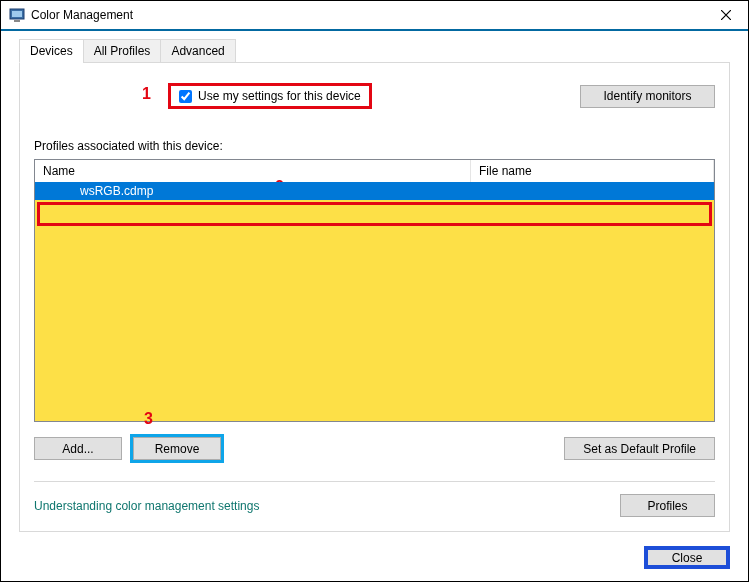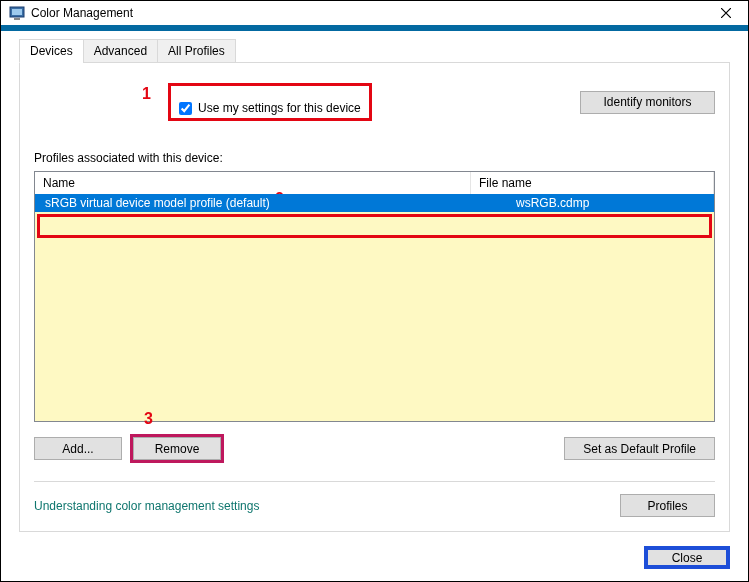--- a/index.html
+++ b/index.html
@@ -3,21 +3,21 @@
 <meta charset="utf-8">
 <style>
   * { box-sizing: border-box; font-family: "Segoe UI", Tahoma, sans-serif; font-size: 12px; }
   body { margin: 0; background: #fff; }
   .window {
     width: 749px; height: 582px; border: 1px solid #000; background: #fff;
     display: flex; flex-direction: column;
   }
   .titlebar {
     height: 30px; display: flex; align-items: center; padding: 0 0 0 8px;
-    border-bottom: 6px solid #0369a1;
+    border-bottom: 2px solid #0369a1;
   }
   .titlebar-icon { width: 16px; height: 16px; margin-right: 6px; }
   .titlebar-text { flex: 1; color: #000; }
   .titlebar-close {
     width: 45px; height: 29px; display: flex; align-items: center; justify-content: center;
     cursor: pointer;
   }
   .content { flex: 1; padding: 8px 18px 14px 18px; display: flex; flex-direction: column; }
   .tabstrip { display: flex; position: relative; z-index: 2; }
   .tab {
@@ -38,32 +38,32 @@
     display: flex; align-items: center; padding: 0 6px; cursor: pointer;
     position: relative;
   }
   .device-select::after {
     content: ""; position: absolute; right: 8px; top: 50%; transform: translateY(-30%);
     border-left: 4px solid transparent; border-right: 4px solid transparent;
     border-top: 4px solid #000;
   }
   .settings-row { display: flex; align-items: center; margin-left: 134px; margin-top: 6px; gap: 20px; margin-bottom: 30px; }
   .red-box { border: 3px solid #e30613; padding: 3px 8px; display: inline-flex; align-items: center; }
-  .checkbox-wrap { display: flex; align-items: center; gap: 6px; margin-top: 12px; }
+  .checkbox-wrap { display: flex; align-items: center; gap: 6px; }
   input[type="checkbox"] { width: 13px; height: 13px; margin: 0; }
   .btn {
     height: 23px; border: 1px solid #adadad; background: #e1e1e1; padding: 0 18px;
     display: inline-flex; align-items: center; justify-content: center; cursor: pointer;
     min-width: 80px;
   }
   .btn-wide { min-width: 135px; }
   .profiles-label { margin-bottom: 6px; }
   .listview {
     border: 1px solid #828790; flex: 1; min-height: 220px; display: flex; flex-direction: column;
-    background: #fef9c3; margin-bottom: 12px;
+    background: #fde047; margin-bottom: 12px;
   }
   .lv-header { display: flex; background: #fff; border-bottom: 0; }
   .lv-col {
     padding: 4px 8px; border-right: 1px solid #e5e5e5; position: relative;
   }
   .lv-col-name { width: 436px; }
   .lv-col-file { flex: 1; }
   .lv-body { flex: 1; position: relative; }
   .lv-group { color: #0645ad; padding: 3px 10px; }
   .lv-row {
@@ -77,21 +77,21 @@
   .divider { height: 1px; background: #d9d9d9; margin: 4px 0 12px 0; }
   .footer-row { display: flex; align-items: center; }
   .link { color: #0f766e; cursor: pointer; }
   .dialog-buttons {
     display: flex; justify-content: flex-end; padding: 0 18px 12px 18px;
   }
   .btn-default { border: 4px solid #1d4ed8; background: #e1e1e1; margin-left: 35px; }
   .callout {
     position: absolute; color: #e30613; font-weight: bold; font-size: 16px;
   }
-  .red-box-inline { border: 3px solid #be185d; display: inline-flex; }
+  .red-box-inline { border: 3px solid #0ea5e9; display: inline-flex; }
   .red-box-row {
     position: absolute; border: 3px solid #e30613; pointer-events: none;
   }
 </style>
 </head>
 <body>
 
 <div class="window">
   <div class="titlebar">
     <span class="titlebar-icon">
@@ -105,22 +105,22 @@
     <div class="titlebar-close">
       <svg width="10" height="10" viewBox="0 0 10 10">
           <path d="M0 0 L10 10 M10 0 L0 10" stroke="#000" stroke-width="1.2"></path>
         </svg>
     </div>
   </div>
 
   <div class="content">
     <div class="tabstrip">
       <div class="tab active"><span>Devices</span></div>
+      <div class="tab"><span>All Profiles</span></div>
       <div class="tab"><span>Advanced</span></div>
-      <div class="tab"><span>All Profiles</span></div>
     </div>
 
     <div class="tabpanel">
 
       <div class="settings-row" style="position:relative;">
         <span class="callout" style="left:-26px; top:2px;">1</span>
         <span class="red-box">
           <label class="checkbox-wrap">
             <input type="checkbox" checked="" style="">
             <span>Use my settings for this device</span>
@@ -136,21 +136,20 @@
 
       <div class="listview" style="position:relative;">
         <div class="lv-header">
           <div class="lv-col lv-col-name"><span>Name</span></div>
           <div class="lv-col lv-col-file"><span>File name</span></div>
         </div>
         <span class="callout" style="left:240px; top:18px;">2</span>
         <div class="lv-body">
           <div class="red-box-row" style="left:2px; right:2px; top:20px; height:24px;"></div>
           <div class="lv-row selected">
-            <div class="lv-cell-name">sRGB virtual device model profile (default)</div>
             <div class="lv-cell-file">wsRGB.cdmp</div>
           </div>
         </div>
       </div>
 
       <div class="action-row" style="position:relative;">
         <button class="btn" style="min-width:88px">
             <span>Add...</span>
           </button>
         <span class="callout" style="left:110px; top:-24px;">3</span>

